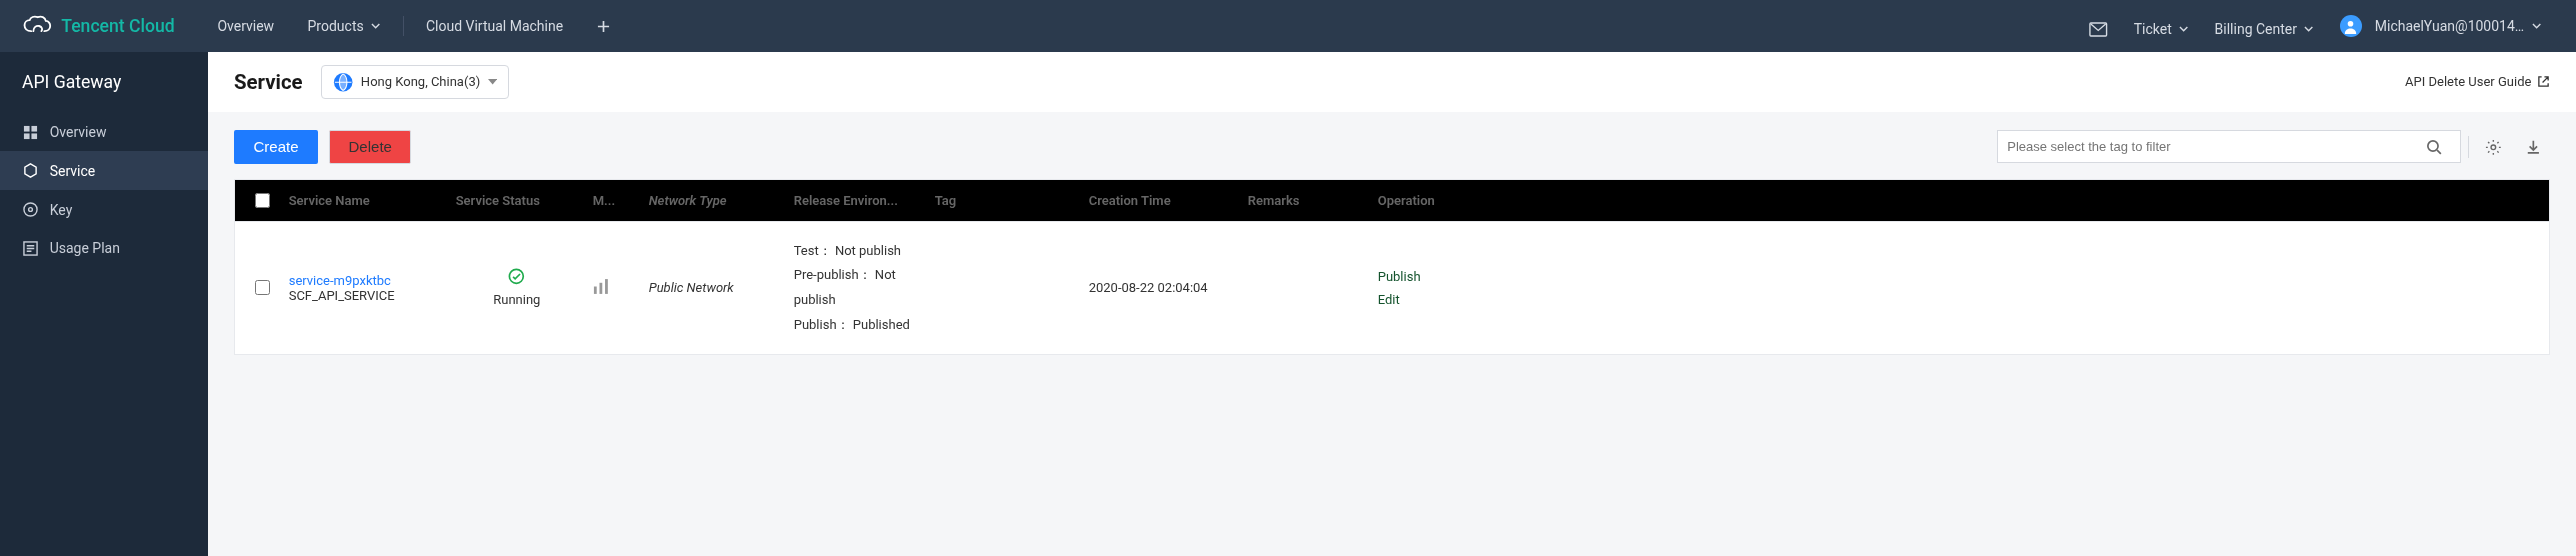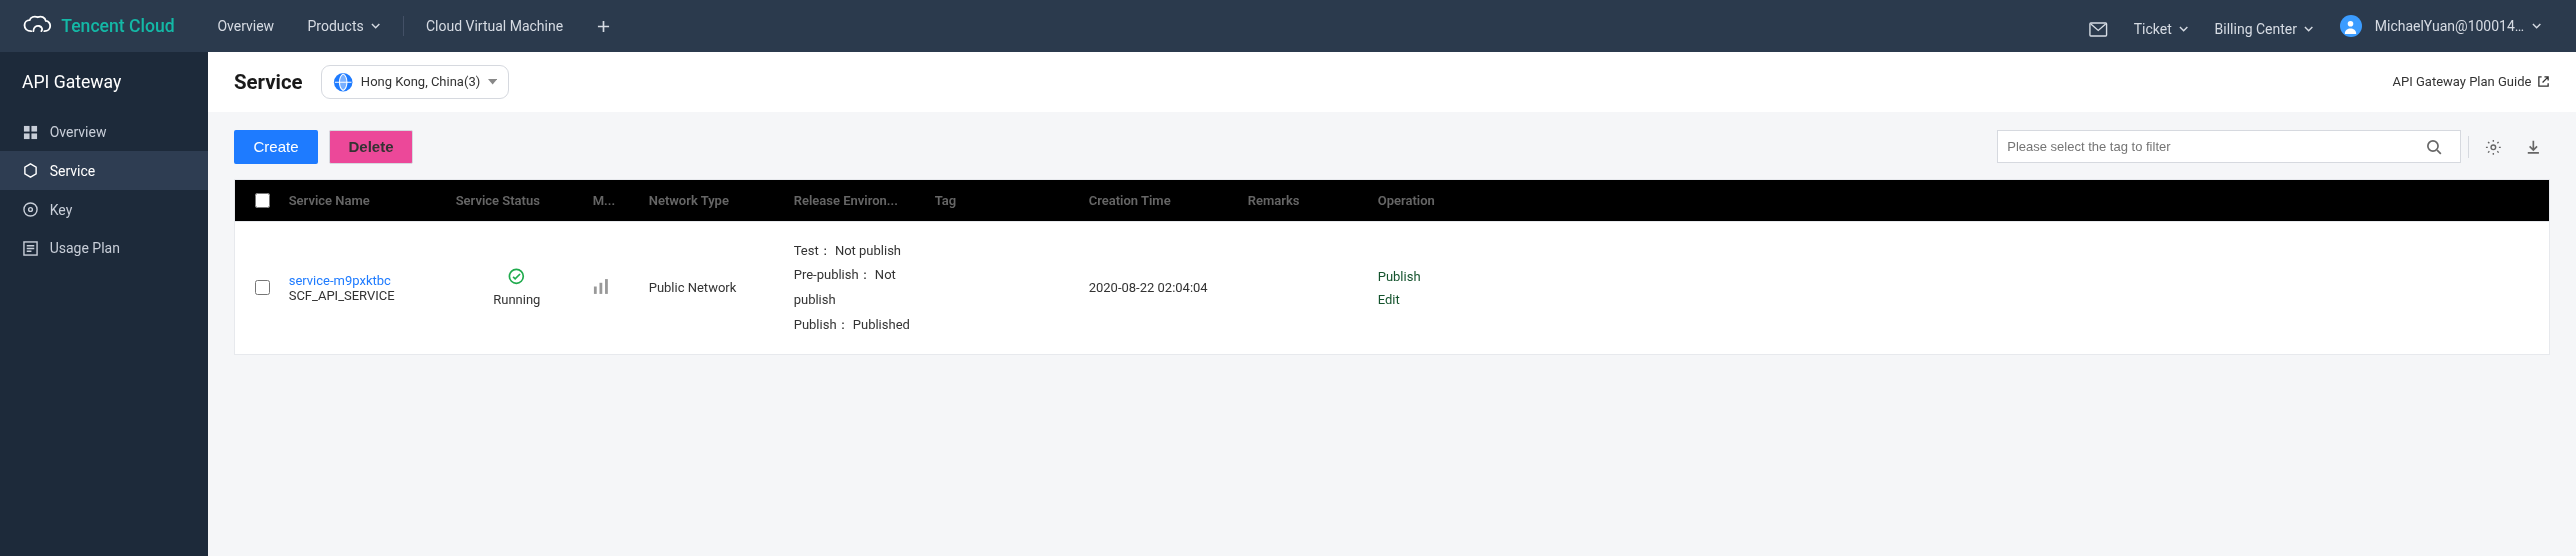--- a/index.html
+++ b/index.html
@@ -22,47 +22,47 @@
 .sidebar { width:208px; background:#1d2a3a; color:#c8ced8; padding-top:20.4px; flex-shrink:0; }
 .sidebar-title { color:#fff; font-size:17.6px; font-weight:400; padding:0 22px 20.4px 22px; }
 .sidebar-item { display:flex; align-items:center; gap:11px; padding:11px 22px; color:#c8ced8; cursor:pointer; font-size:14px; }
 .sidebar-item.active { background:#2e3d52; color:#fff; }
 .sidebar-item .sicon { width:16.7px; height:16.7px; display:flex; align-items:center; justify-content:center; flex-shrink:0; }
 
 
 .main { flex:1; background:#f5f6f8; display:flex; flex-direction:column; }
 .pagebar { background:#fff; padding:13px 26px; display:flex; align-items:center; gap:18.5px; }
 .page-title { font-size:20.4px; font-weight:700; color:#1a1a1a; }
-.region-select { display:flex; align-items:center; gap:7.4px; border:0.9px solid #d6d9df; border-radius:9px; padding:5.6px 11px; cursor:pointer; font-size:13px; color:#333; }
+.region-select { display:flex; align-items:center; gap:7.4px; border:0.9px solid #d6d9df; border-radius:4px; padding:5.6px 11px; cursor:pointer; font-size:13px; color:#333; }
 .region-select .globe { width:20.4px; height:20.4px; }
 .pagebar-right { margin-left:auto; display:flex; align-items:center; gap:5.6px; color:#333; font-size:13px; }
 .ext-link { display:flex; align-items:center; gap:5.6px; cursor:pointer; }
 
 
 .content { padding:18.5px 26px; flex:1; }
 .toolbar { display:flex; align-items:center; gap:11px; margin-bottom:15px; }
 .btn { padding:7.4px 18.5px; border:0.9px solid transparent; border-radius:1.9px; font-size:15px; cursor:pointer; background:#fff; }
 .btn-primary { background:#1e7bff; color:#fff; }
-.btn-default { background:#ec4899; border-color:#d6d9df; color:#333;font-weight:bold; }
+.btn-default { background:#ef4444; border-color:#d6d9df; color:#333; }
 .toolbar-right { margin-left:auto; display:flex; align-items:center; gap:7.4px; }
 .tagfilter { display:flex; align-items:center; border:0.9px solid #d6d9df; background:#fff; width:464px; height:33px; padding:0 9.3px; }
 .tagfilter input { flex:1; border:none; outline:none; font-size:13px; color:#333; background:transparent; }
 .iconbtn { width:33px; height:33px; display:flex; align-items:center; justify-content:center; cursor:pointer; color:#666; }
 .divider-v { width:0.9px; height:22px; background:#d6d9df; }
 
 
 .table-wrap { background:#fff; border:0.9px solid #e7e9ed; }
 .thead { display:flex; align-items:center; padding:13px 9.3px; border-bottom:0.9px solid #e7e9ed; color:#666; font-weight:600; background:#000000; }
 .trow { display:flex; align-items:center; padding:16.7px 9.3px; background:#fff; }
 .col { padding:0 7.4px; }
 .col-check { width:37px; display:flex; justify-content:center; }
 .col-name { width:167px; }
 .col-status { width:137px; }
 .col-m { width:56px; }
-.col-net { width:145px; }
+.col-net { width:145px;font-style:italic; }
 .col-env { width:141px; }
 .col-tag { width:154px; }
 .col-time { width:159px; }
 .col-remarks { width:130px; }
 .col-op { width:93px; }
 .link { color:#1e7bff; cursor:pointer; }
 .status { display:flex; align-items:center; gap:7.4px;flex-direction:column; }
 .envlist { line-height:1.9; }
 .oplist a { display:block; color:#14532d; line-height:1.8; }
 input[type=checkbox]{ width:15px; height:15px; }
@@ -184,21 +184,21 @@
             <path fill="#fff" d="M11 2c-2.6 2-4 5-4 9s1.4 7 4 9c2.6-2 4-5 4-9s-1.4-7-4-9z" opacity=".4"></path>
             <path stroke="#fff" stroke-width="1.2" fill="none" d="M2 11h18M11 2c-3 2-4 5-4 9s1 7 4 9M11 2c3 2 4 5 4 9s-1 7-4 9"></path>
           </svg>
         <span>Hong Kong, China(3)</span>
         <svg width="9.3" height="5.6" viewBox="0 0 10 6" fill="#888">
             <path d="M0 0h10L5 6z"></path>
           </svg>
       </div>
       <div class="pagebar-right">
         <a class="ext-link">
-          <span>API Gateway Plan Guide</span>
+          <span>API Delete User Guide</span>
           <svg width="13" height="13" viewBox="0 0 14 14" fill="none" stroke="#333" stroke-width="1.4">
               <path d="M5 2H2v10h10V9M8 2h4v4M12 2L6 8"></path>
             </svg>
         </a>
       </div>
     </div>
 
     <div class="content">
       <div class="toolbar">
         <button class="btn btn-primary">Create</button>

